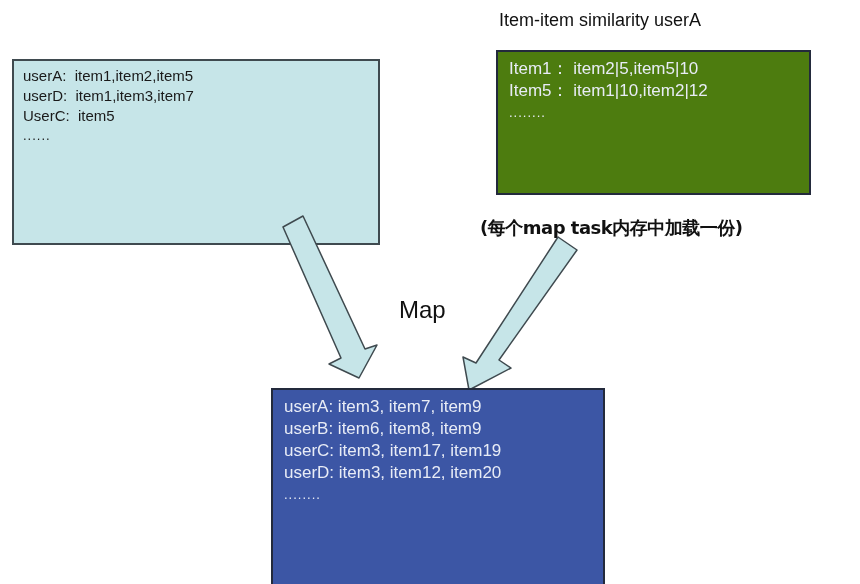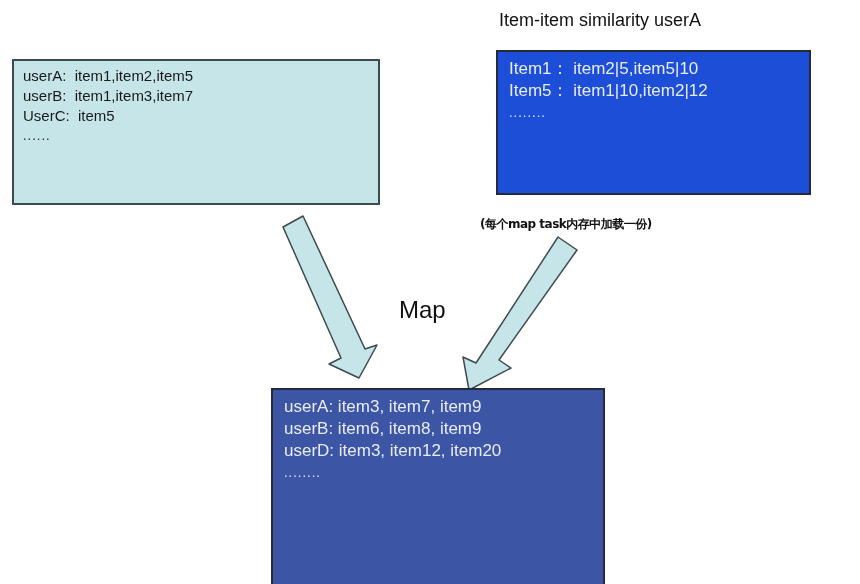--- a/index.html
+++ b/index.html
@@ -1,43 +1,43 @@
 <!DOCTYPE html>
 <html><head>
 <meta charset="utf-8">
 <style>
   html, body { margin: 0; padding: 0; }
   body { width: 860px; height: 584px; position: relative; background: #ffffff; overflow: hidden;
          font-family: "Liberation Sans", "DejaVu Sans", sans-serif; }
   .box { position: absolute; box-sizing: border-box; border: 2px solid #3f4a4f; }
-  .box-input { left: 12px; top: 59px; width: 368px; height: 146px; background: #c6e5e8;
+  .box-input { left: 12px; top: 59px; width: 368px; height: 186px; background: #c6e5e8;
                color: #1a1a1a; font-size: 15px; line-height: 20px; padding: 5px 8px 0 9px; }
-  .box-sim { left: 496px; top: 50px; width: 315px; height: 145px; background: #1d4ed8;
+  .box-sim { left: 496px; top: 50px; width: 315px; height: 145px; background: #4d7c0f;
              color: #e8ecf6; font-size: 17px; line-height: 22px; padding: 6px 0 0 11px;
              border-color: #232a3c; }
   .box-out { left: 271px; top: 388px; width: 334px; height: 205px; background: #3c56a5;
              color: #e8ecf6; font-size: 17px; line-height: 22px; padding: 6px 0 0 11px;
              border-color: #232a3c; }
   .line { white-space: pre; }
   .dots { letter-spacing: 1px; font-size: 13px; color: inherit; }
   .title { position: absolute; left: 499px; top: 10px; font-size: 18px; color: #111; white-space: pre; }
-  .note { position: absolute; left: 480px; top: 216px; font-size: 12px; font-weight: bold; color: #111;
+  .note { position: absolute; left: 480px; top: 216px; font-size: 18px; font-weight: bold; color: #111;
           white-space: pre; font-family: "DejaVu Sans", sans-serif; letter-spacing: -0.5px; }
   .map-label { position: absolute; left: 399px; top: 296px; font-size: 24px; color: #111; }
   svg.arrows { position: absolute; left: 0; top: 0; width: 860px; height: 584px; pointer-events: none; }
   .cursor { display: inline-block; width: 1px; height: 16px; background: #7a1f1f; vertical-align: -2px; margin: 0 -1px 0 0; }
 </style>
 </head>
 <body>
 
 <div class="title">Item-item similarity userA</div>
 
 <div class="box box-input">
   <div class="line">userA:  item1,item2,item5</div>
-  <div class="line">userB:  item1,item3,item7</div>
+  <div class="line">userD:  item1,item3,item7</div>
   <div class="line">UserC:  item5</div>
   <div class="line dots">......</div>
 </div>
 
 <div class="box box-sim">
   <div class="line">Item1： item2|5,item5|10</div>
   <div class="line">Item5： item1|10,item2|12</div>
   <div class="line dots">........</div>
 </div>
 
@@ -45,15 +45,16 @@
 <div class="map-label">Map</div>
 
 <svg class="arrows" viewBox="0 0 860 584">
   <polygon points="283,227 303,216 365,349 377,345 359,378 329,364 341,358" fill="#c6e5e8" stroke="#3f4a4f" stroke-width="1.5" stroke-linejoin="round"></polygon>
   <polygon points="558,237 577,250 499,360 511,368 469,390 463,357 476,363" fill="#c6e5e8" stroke="#3f4a4f" stroke-width="1.5" stroke-linejoin="round"></polygon>
 </svg>
 
 <div class="box box-out">
   <div class="line">userA: item3, item7, item9</div>
   <div class="line">userB: item6, item8, item9</div>
+  <div class="line">userC: item3, item17, item19</div>
   <div class="line">userD: item3, item12, item20</div>
   <div class="line dots">........</div>
 </div>
 
 </body></html>

